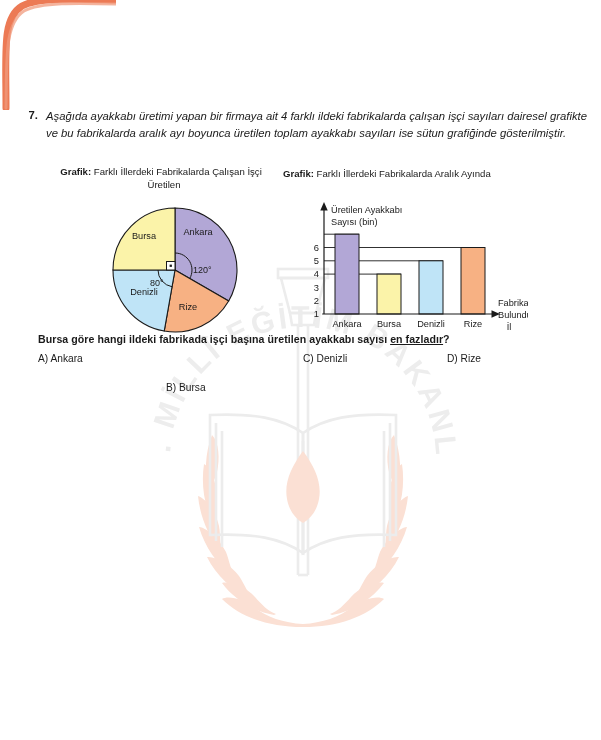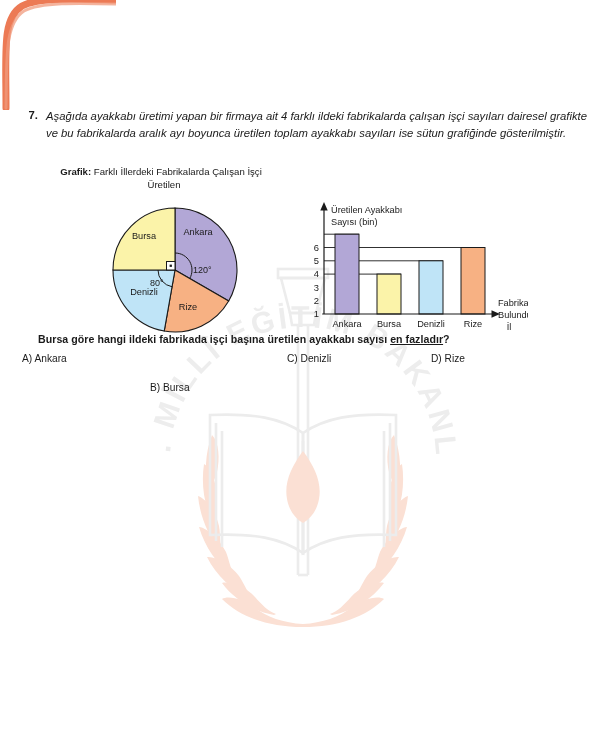--- a/index.html
+++ b/index.html
@@ -126,21 +126,21 @@
     left: 38px;
     top: 333px;
     font-size: 10.6px;
     font-weight: bold;
     letter-spacing: 0.05px;
   }
   #prompt u { text-decoration: underline; }
 
   #options {
     position: absolute;
-    left: 22px;
+    left: 38px;
     top: 353px;
     width: 520px;
     height: 16px;
     text-decoration: underline;
   }
   .option {
     position: absolute;
     font-size: 10.2px;
     white-space: nowrap;
   }
@@ -223,20 +223,21 @@
   </div>
 
   <div id="charts-area">
 
     <div id="pie-title" class="chart-title">
       <span><b>Grafik:</b><span> Farklı İllerdeki Fabrikalarda Çalışan İşçi</span></span>
       <span class="l2">Üretilen</span>
     </div>
 
     <div id="bar-title" class="chart-title">
+      <span><b>Grafik:</b><span> Farklı İllerdeki Fabrikalarda Aralık Ayında</span></span>
     </div>
 
     <svg id="pie-wrap" viewBox="0 0 150 140">
 
       <path d="M 75 70 L 75 8 A 62 62 0 0 1 128.69 101 Z" fill="#b2a7d6" stroke="#1a1a1a" stroke-width="1.1"></path>
 
       <path d="M 75 70 L 128.69 101 A 62 62 0 0 1 64.23 131.06 Z" fill="#f7b183" stroke="#1a1a1a" stroke-width="1.1"></path>
 
       <path d="M 75 70 L 64.23 131.06 A 62 62 0 0 1 13 70 Z" fill="#bfe4f7" stroke="#1a1a1a" stroke-width="1.1"></path>
 

